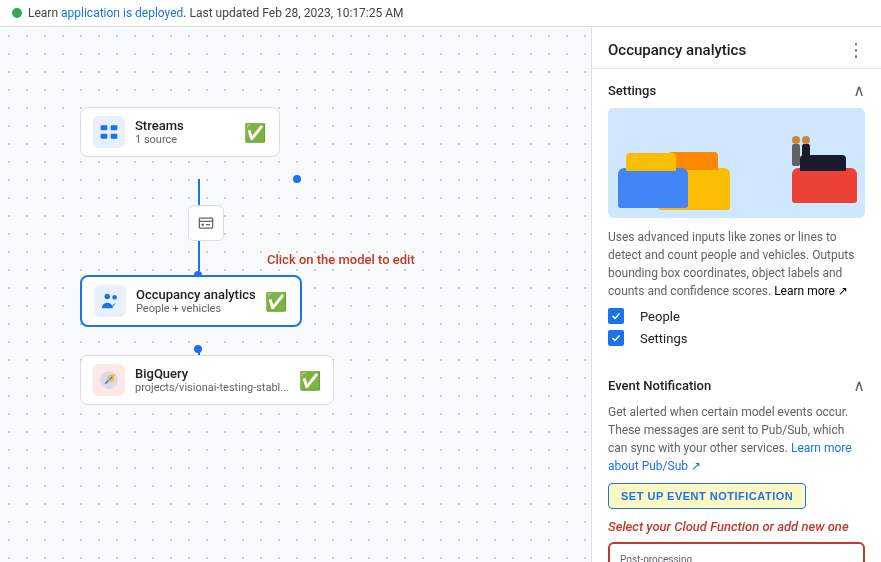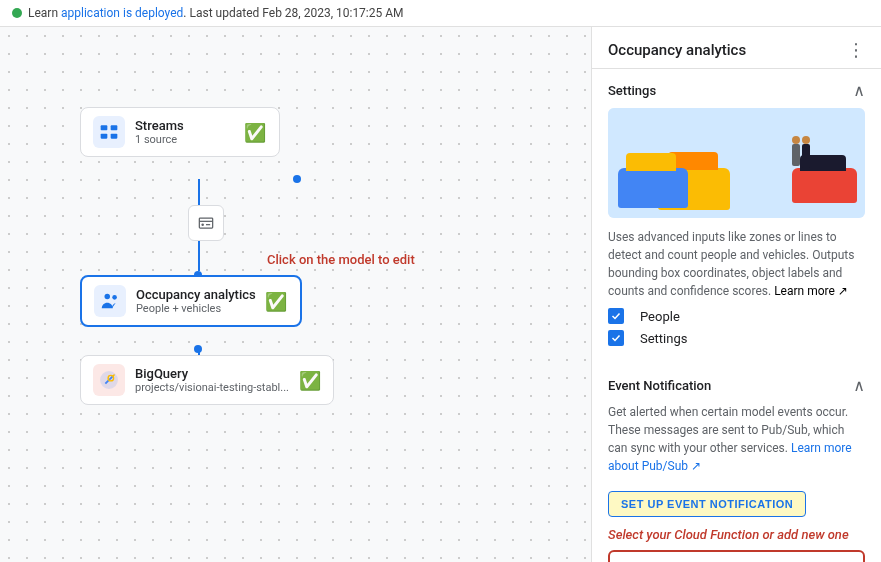--- a/index.html
+++ b/index.html
@@ -97,21 +97,21 @@
     .section-desc { font-size: 12px; color: #5f6368; line-height: 1.5; margin-bottom: 8px; }
     .section-desc a { color: #000000; text-decoration: none; }
 
     .checkbox-row { display: flex; align-items: center; gap: 16px; margin-bottom: 6px; }
     .checkbox-box { width: 16px; height: 16px; background: #1a73e8; border-radius: 2px; display: flex; align-items: center; justify-content: center; flex-shrink: 0; }
     .checkbox-box svg { width: 10px; height: 10px; }
     .checkbox-label { font-size: 13px; color: #202124; }
 
     .divider { height: 1px; background: #e0e0e0; margin: 0 16px; }
 
-    .event-desc { font-size: 12px; color: #5f6368; line-height: 1.5; margin-bottom: 16px; }
+    .event-desc { font-size: 12px; color: #5f6368; line-height: 1.5; margin-bottom: 8px; }
     .event-desc a { color: #1a73e8; text-decoration: none; }
 
     .btn-setup {
       border: 1px solid #1a73e8; color: #1a73e8; background: #fef9c3;
       padding: 6px 12px; border-radius: 4px; font-size: 11px; font-weight: 600;
       cursor: pointer; letter-spacing: 0.5px; margin-bottom: 10px;
     }
 
     .cloud-function-note { font-size: 13px; color: #c0392b; font-weight: 500; margin-bottom: 8px; font-style: italic; }
 

